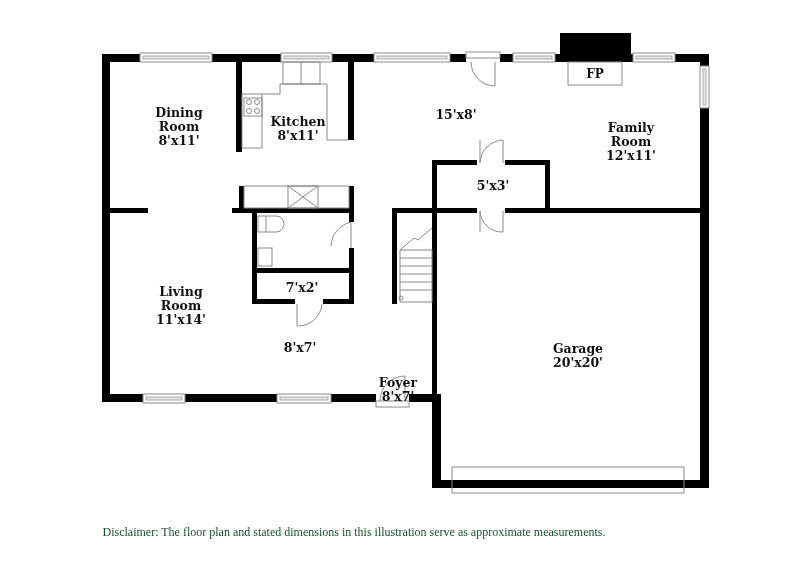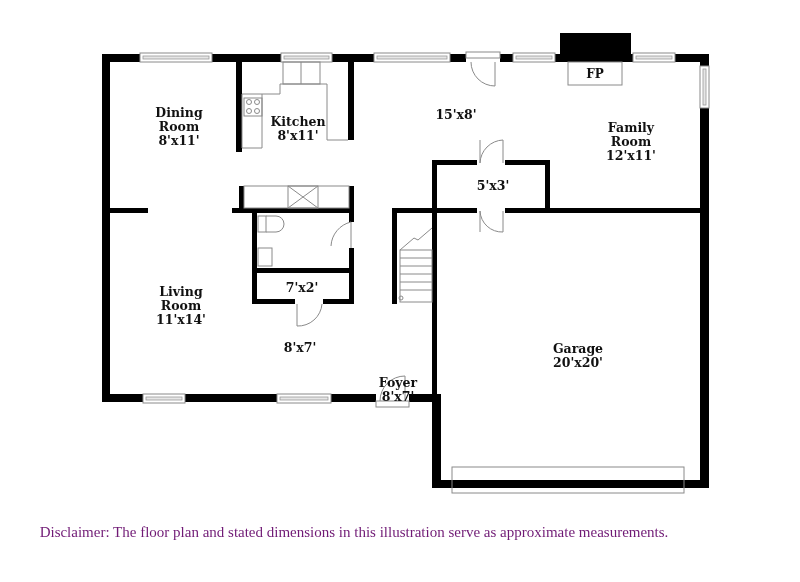--- a/index.html
+++ b/index.html
@@ -5,21 +5,21 @@
   html, body { margin: 0; padding: 0; background: #ffffff; }
   body { width: 800px; height: 582px; position: relative; overflow: hidden; font-family: "DejaVu Serif", serif; }
   #plan { position: absolute; left: 0; top: 0; width: 800px; height: 582px; }
   .wall { fill: #000000; }
   .thin { fill: none; stroke: #8a8a8a; stroke-width: 1; }
   .win { fill: #ffffff; stroke: #8a8a8a; stroke-width: 1; }
   .win-inner { fill: #e6e6e6; stroke: #9a9a9a; stroke-width: 0.8; }
   .label { position: absolute; text-align: center; font-family: "DejaVu Serif", serif; font-weight: bold; color: #111; font-size: 12.5px; line-height: 14px; white-space: nowrap; transform: translateX(-50%); }
   .label span { display: block; }
   .fp { font-size: 12px; }
-  .disclaimer { position: absolute; left: 0; width: 708px; top: 524px; text-align: center; font-family: "Liberation Serif", serif; font-size: 15px; line-height: 16px; color: #701a75; }
+  .disclaimer { position: absolute; left: 0; width: 708px; top: 524px; text-align: center; font-family: "Liberation Serif", serif; font-size: 12px; line-height: 16px; color: #14532d; }
   .disclaimer span { display: block; }
 </style>
 </head>
 <body>
 
 <svg id="plan" viewBox="0 0 800 582" xmlns="http://www.w3.org/2000/svg">
 
   <g>
     <rect class="wall" x="102" y="54" width="607" height="8"></rect>
     <rect class="wall" x="102" y="54" width="8" height="348"></rect>

